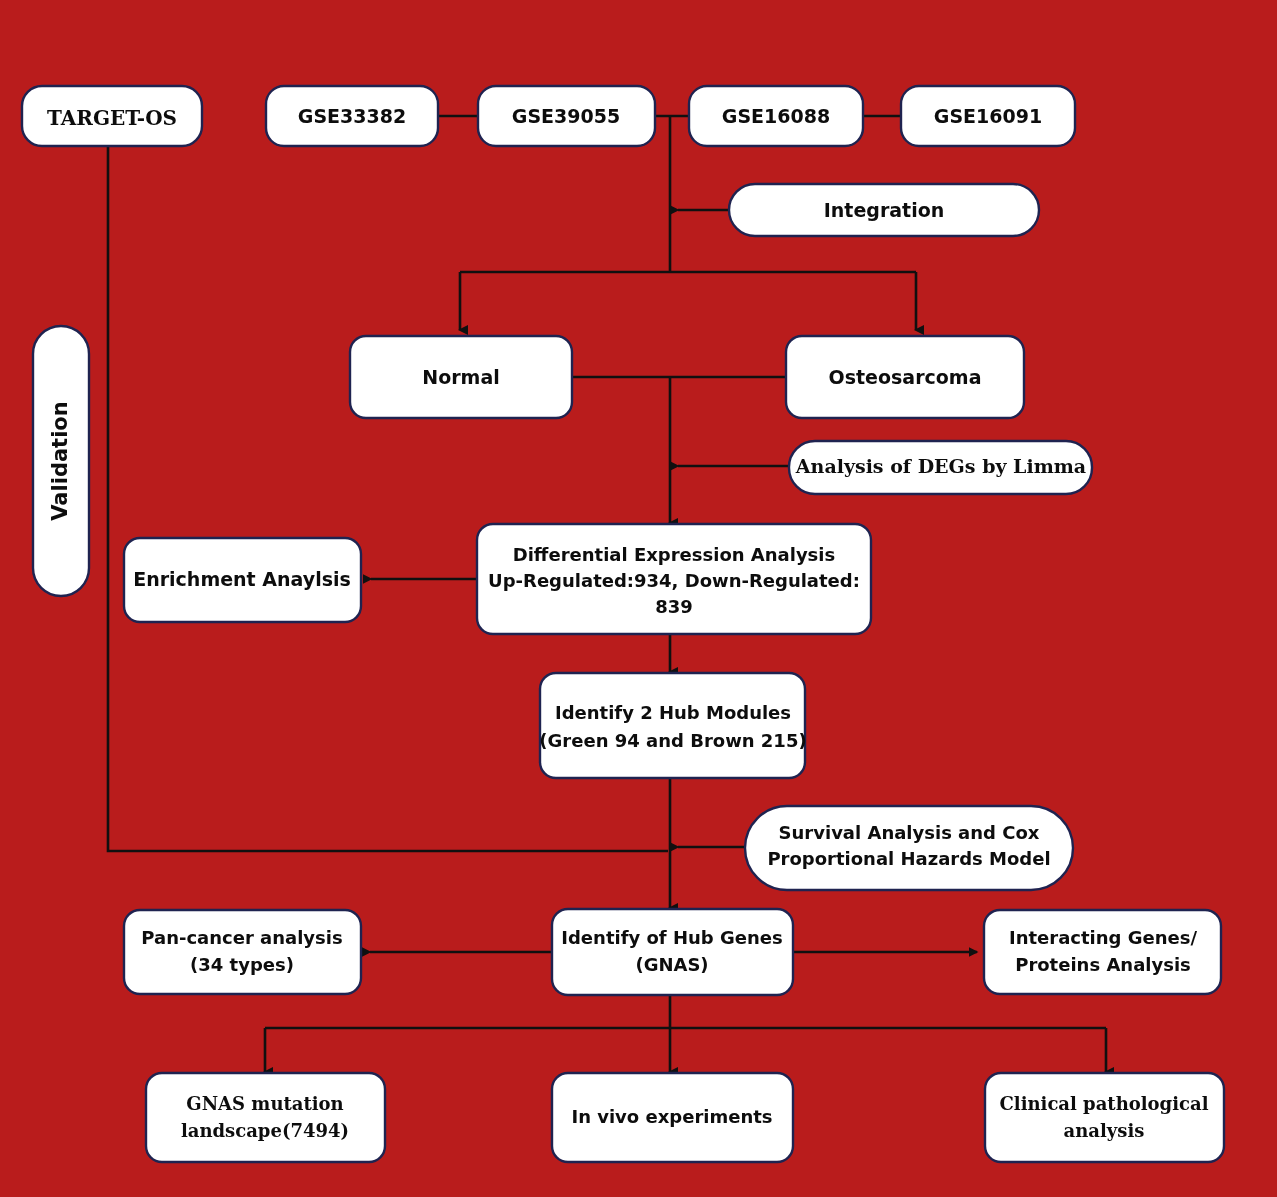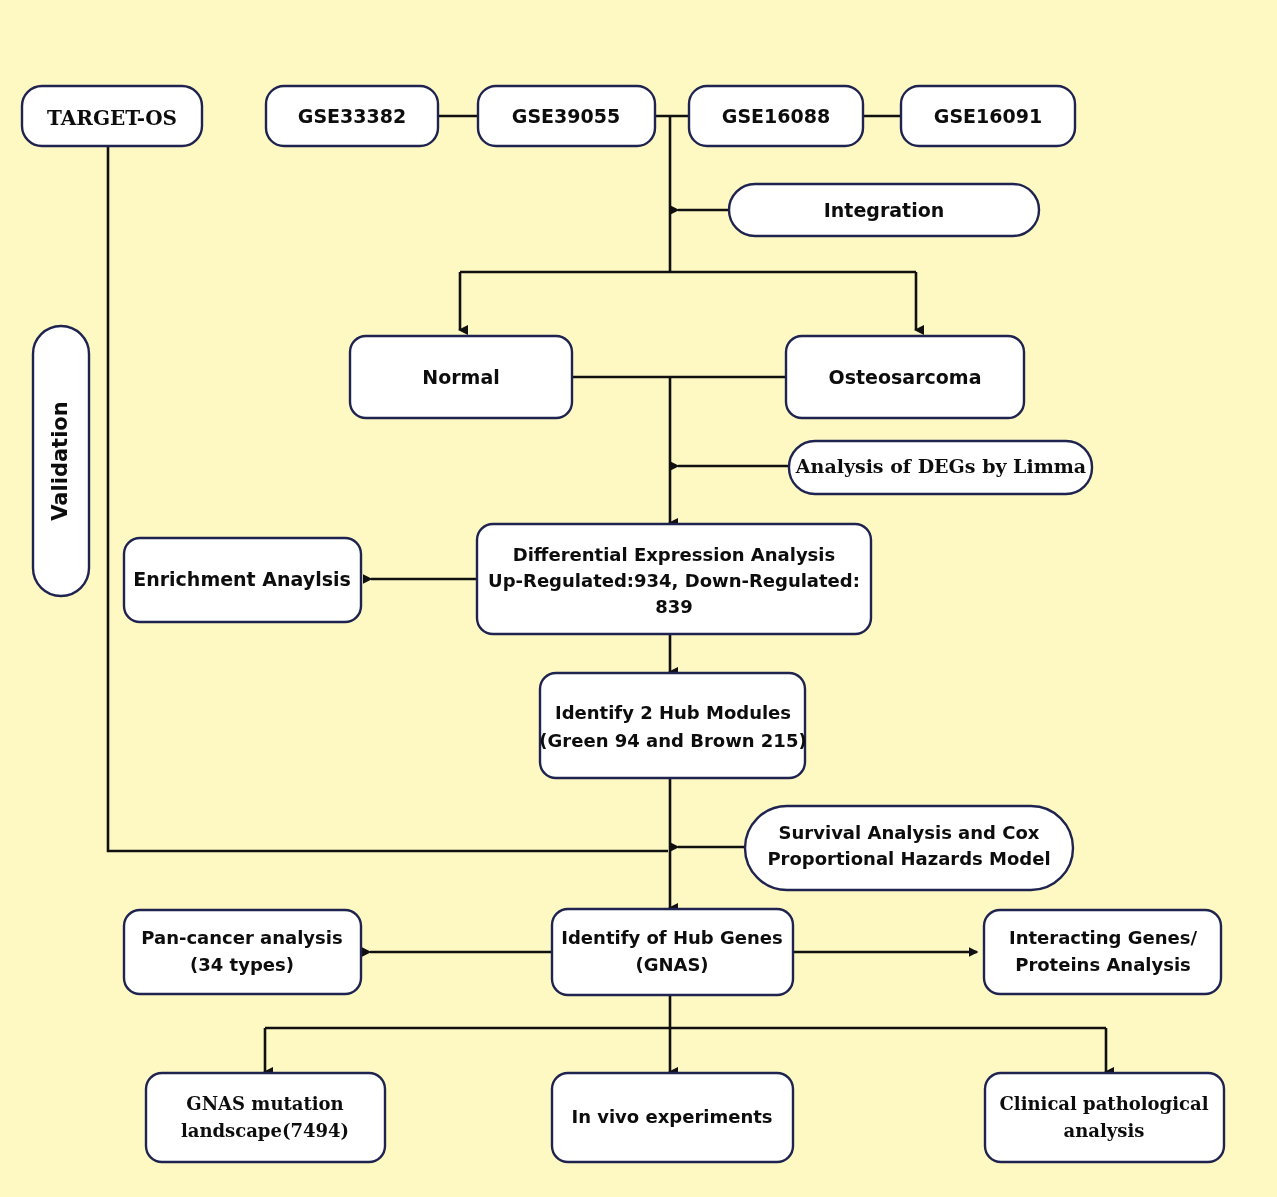--- a/index.html
+++ b/index.html
@@ -7,21 +7,21 @@
     padding: 0;
     background: #ffffff;
   }
   body {
     font-family: "DejaVu Sans", sans-serif;
   }
   #flow-root {
     position: relative;
     width: 1277px;
     height: 1197px;
-    background: #fef9c3;
+    background: #b91c1c;
     overflow: hidden;
   }
   svg#flow-svg {
     position: absolute;
     left: 0;
     top: 0;
     width: 1277px;
     height: 1197px;
   }
   .node-box {

